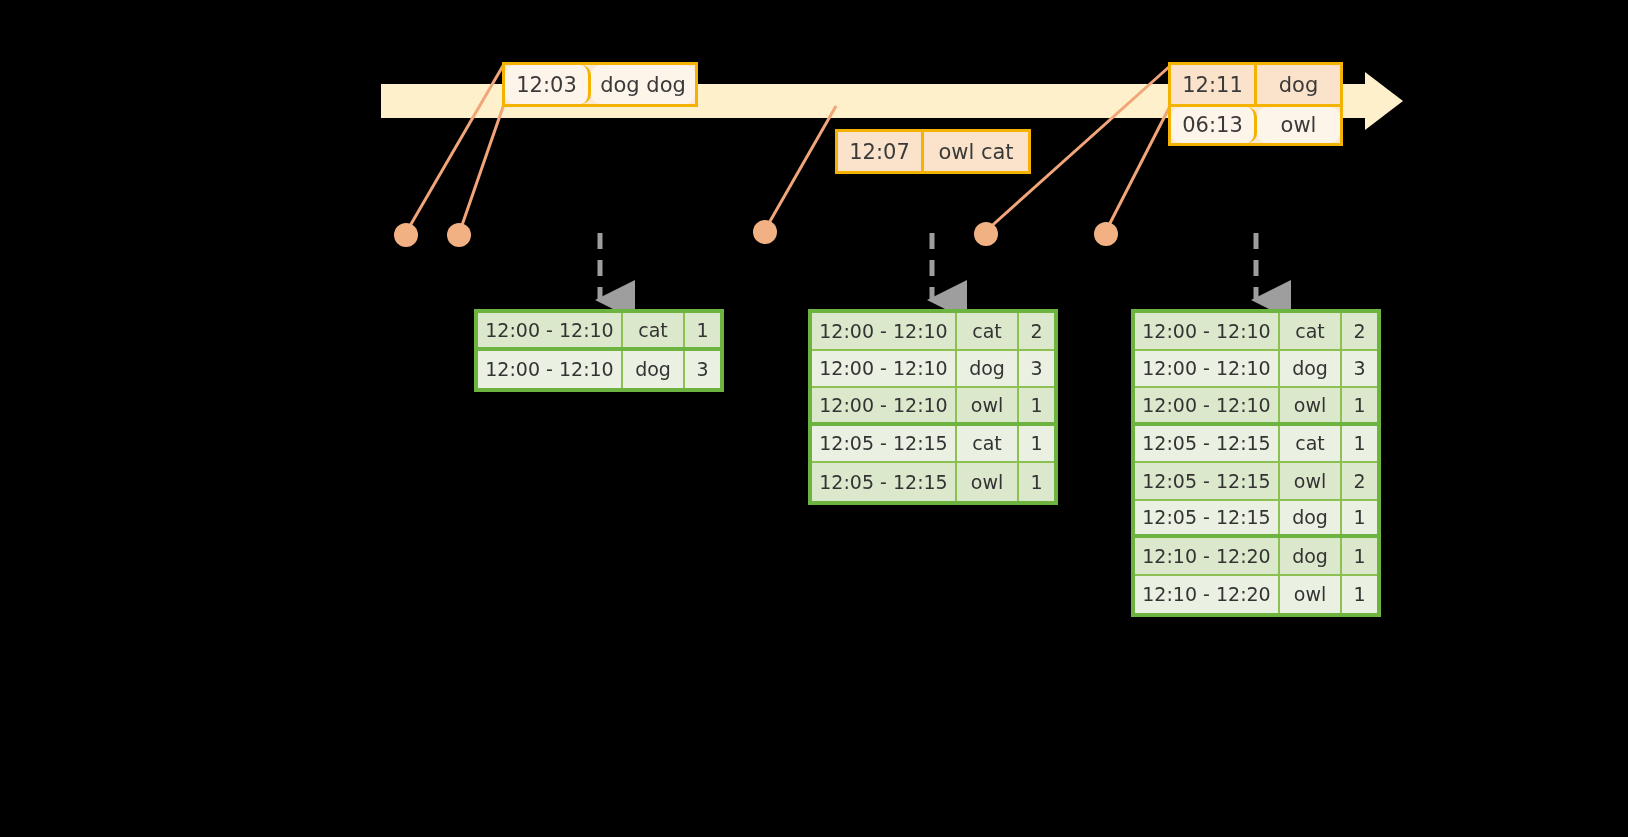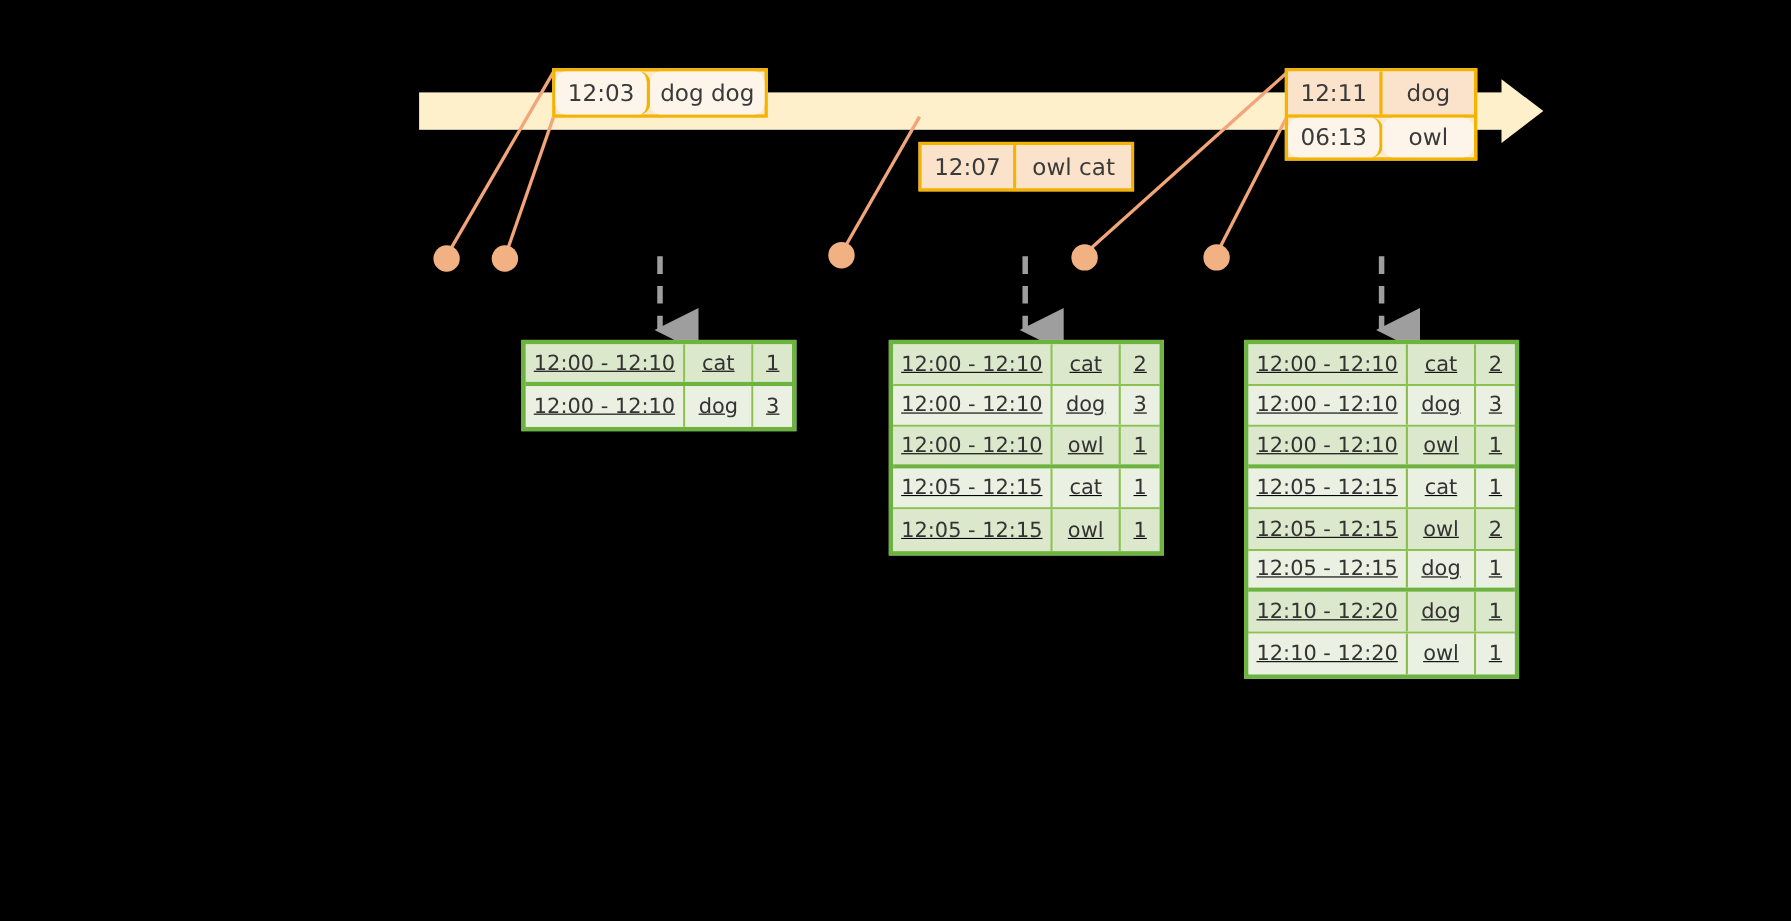--- a/index.html
+++ b/index.html
@@ -53,21 +53,20 @@
   }
   .evt-cell.time{width:86px;border-right:3px solid #F5B301;}
   .evt-cell.words{flex:1;}
 
   
   .res-table{
     position:absolute;
     border:4px solid #6DB33F;
     box-sizing:border-box;
     background:#DDE8CD;
-    text-decoration:underline;
   }
   .res-row{
     display:flex;
     height:37.5px;
     box-sizing:border-box;
     border-bottom:2px solid #8CC152;
   }
   .res-row:last-child{border-bottom:none;}
   .res-row.group-end{border-bottom:4px solid #6DB33F;}
   .res-cell{

